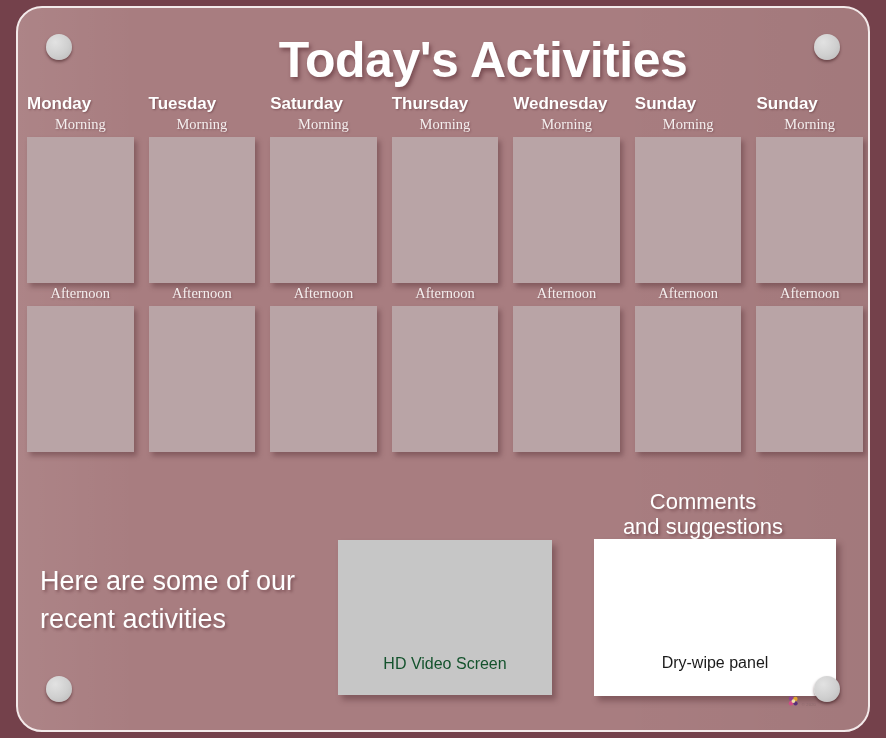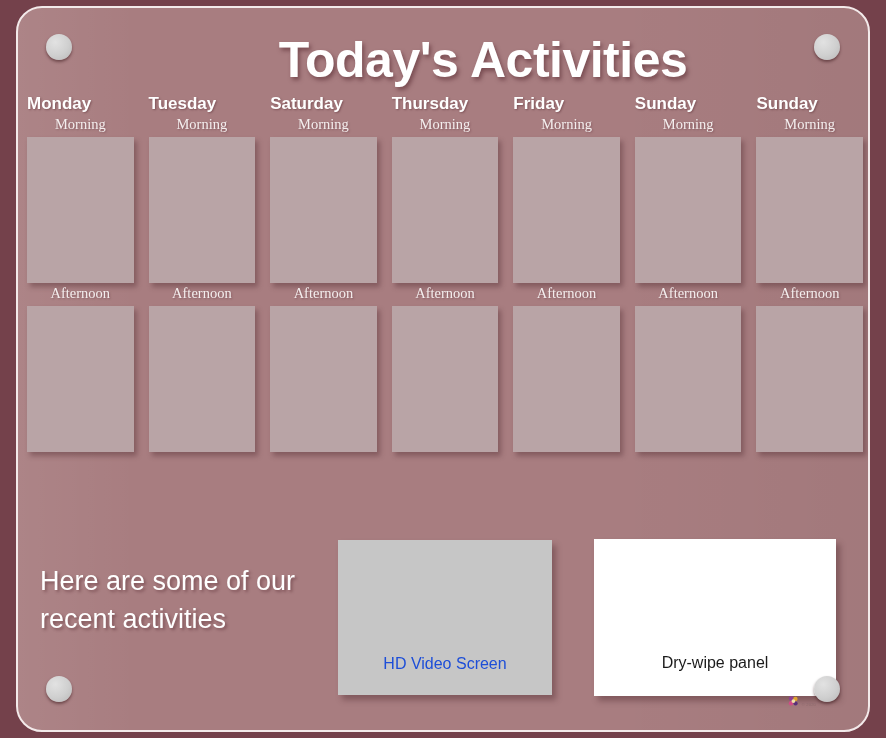--- a/index.html
+++ b/index.html
@@ -153,21 +153,21 @@
     height: 155px;
     background: #c6c6c6;
     box-shadow: 4px 5px 6px rgba(77,40,46,0.42);
   }
   #video-screen-label {
     position: absolute;
     left: 0;
     bottom: 22px;
     width: 100%;
     text-align: center;
-    color: #1d4ed8;
+    color: #14532d;
     font-size: 16px;
   }
 
   #comments-heading {
     position: absolute;
     left: 574px;
     top: 13px;
     width: 222px;
     text-align: center;
     color: #ffffff;
@@ -253,21 +253,21 @@
 
       <div class="day-column">
         <div class="day-name">Thursday</div>
         <div class="slot-label">Morning</div>
         <div class="card-slot"></div>
         <div class="slot-label afternoon">Afternoon</div>
         <div class="card-slot"></div>
       </div>
 
       <div class="day-column">
-        <div class="day-name">Friday</div>
+        <div class="day-name">Wednesday</div>
         <div class="slot-label">Morning</div>
         <div class="card-slot"></div>
         <div class="slot-label afternoon">Afternoon</div>
         <div class="card-slot"></div>
       </div>
 
       <div class="day-column">
         <div class="day-name">Sunday</div>
         <div class="slot-label">Morning</div>
         <div class="card-slot"></div>
@@ -286,20 +286,24 @@
     </div>
 
     <div id="lower-section">
 
       <div id="recent-activities-text">Here are some of our recent activities</div>
 
       <div id="video-screen">
         <div id="video-screen-label">HD Video Screen</div>
       </div>
 
+      <div id="comments-heading">
+        <div>Comments</div>
+        <div>and suggestions</div>
+      </div>
 
       <div id="drywipe-panel">
         <div id="drywipe-panel-label">Dry-wipe panel</div>
       </div>
 
     </div>
 
     <div id="brand-watermark">
       <svg id="brand-mark" width="13" height="13" viewBox="0 0 13 13">
         <circle cx="4.2" cy="3.6" r="2.3" fill="#8e3f93"></circle>

